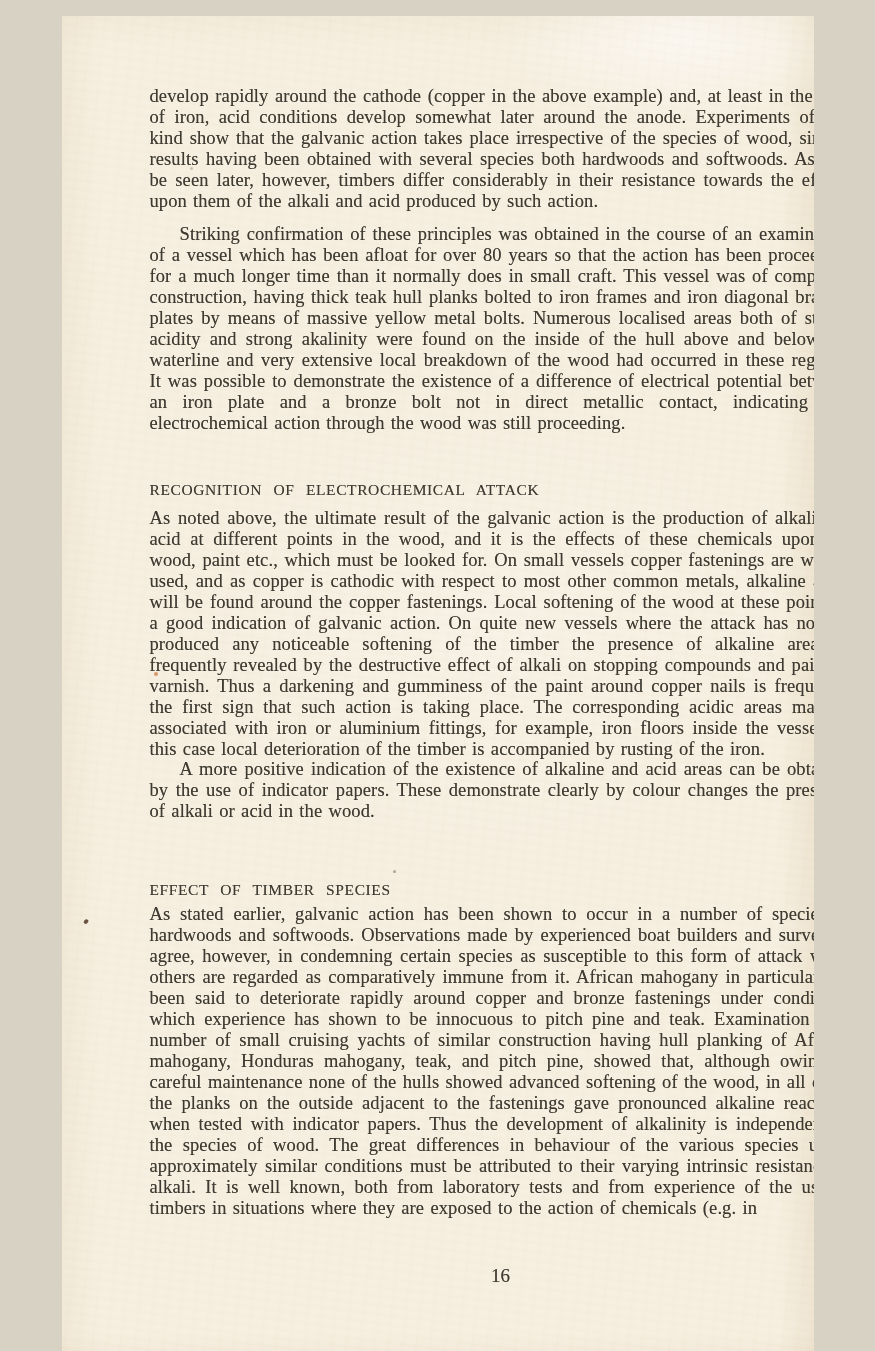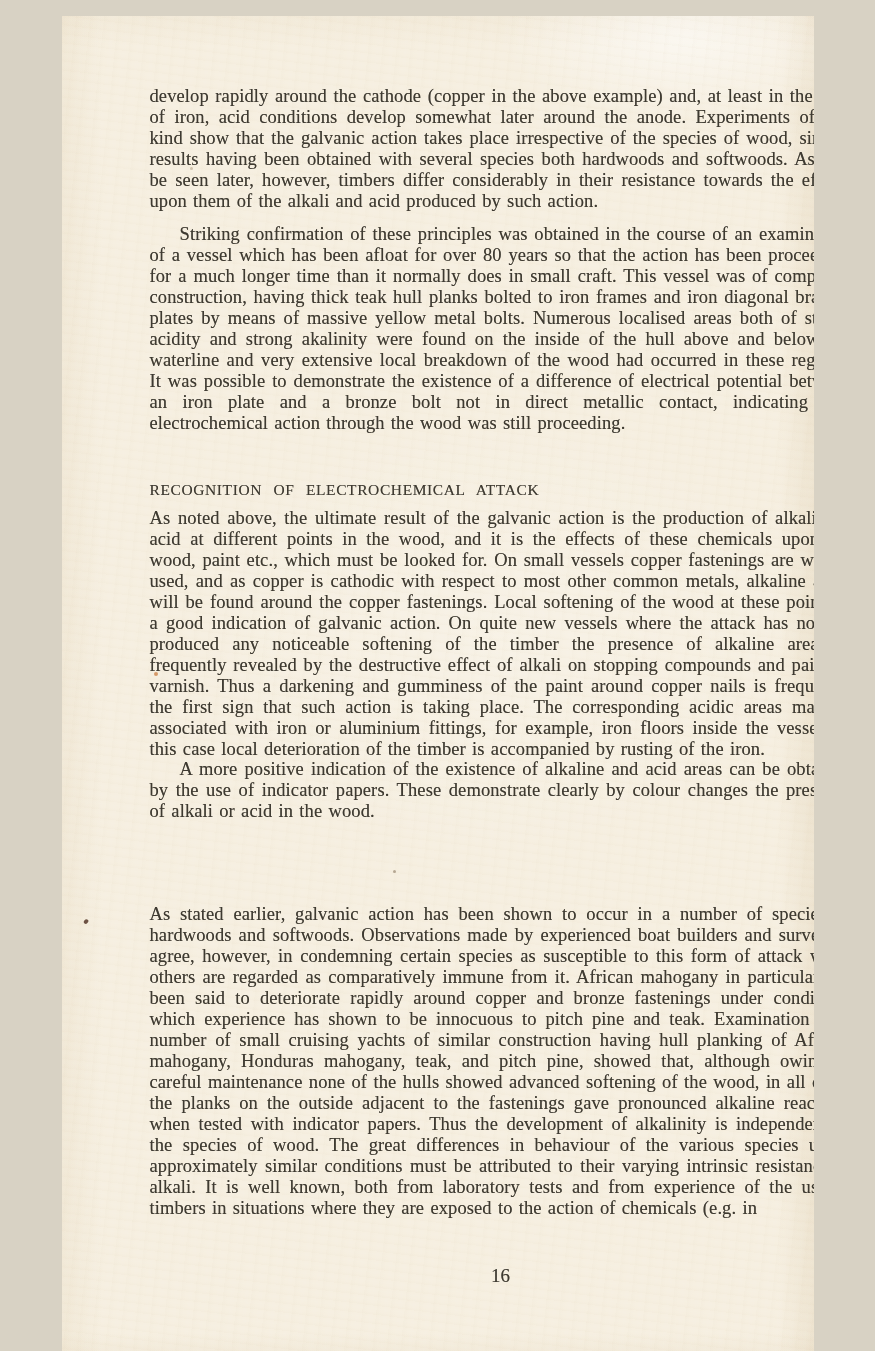--- a/index.html
+++ b/index.html
@@ -92,20 +92,21 @@
   <p class="body block pos-p1">develop rapidly around the cathode (copper in the above example) and, at least in the case of iron, acid conditions develop somewhat later around the anode. Experiments of this kind show that the galvanic action takes place irrespective of the species of wood, similar results having been obtained with several species both hardwoods and softwoods. As will be seen later, however, timbers differ considerably in their resistance towards the effects upon them of the alkali and acid produced by such action.</p>
 
   <p class="body block pos-p2 indent">Striking confirmation of these principles was obtained in the course of an examination of a vessel which has been afloat for over 80 years so that the action has been proceeding for a much longer time than it normally does in small craft. This vessel was of composite construction, having thick teak hull planks bolted to iron frames and iron diagonal bracing plates by means of massive yellow metal bolts. Numerous localised areas both of strong acidity and strong akalinity were found on the inside of the hull above and below the waterline and very extensive local breakdown of the wood had occurred in these regions. It was possible to demonstrate the existence of a difference of electrical potential between an iron plate and a bronze bolt not in direct metallic contact, indicating that electrochemical action through the wood was still proceeding.</p>
 
   <h2 class="section-heading block pos-h1">RECOGNITION OF ELECTROCHEMICAL ATTACK</h2>
 
   <p class="body block pos-p3">As noted above, the ultimate result of the galvanic action is the production of alkali and acid at different points in the wood, and it is the effects of these chemicals upon the wood, paint etc., which must be looked for. On small vessels copper fastenings are widely used, and as copper is cathodic with respect to most other common metals, alkaline areas will be found around the copper fastenings. Local softening of the wood at these points is a good indication of galvanic action. On quite new vessels where the attack has not yet produced any noticeable softening of the timber the presence of alkaline areas is frequently revealed by the destructive effect of alkali on stopping compounds and paint or varnish. Thus a darkening and gumminess of the paint around copper nails is frequently the first sign that such action is taking place. The corresponding acidic areas may be associated with iron or aluminium fittings, for example, iron floors inside the vessel. In this case local deterioration of the timber is accompanied by rusting of the iron.</p>
 
   <p class="body block pos-p4 indent">A more positive indication of the existence of alkaline and acid areas can be obtained by the use of indicator papers. These demonstrate clearly by colour changes the presence of alkali or acid in the wood.</p>
 
+  <h2 class="section-heading block pos-h2">EFFECT OF TIMBER SPECIES</h2>
 
   <p class="body block pos-p5">As stated earlier, galvanic action has been shown to occur in a number of species of hardwoods and softwoods. Observations made by experienced boat builders and surveyors agree, however, in condemning certain species as susceptible to this form of attack while others are regarded as comparatively immune from it. African mahogany in particular has been said to deteriorate rapidly around copper and bronze fastenings under conditions which experience has shown to be innocuous to pitch pine and teak. Examination of a number of small cruising yachts of similar construction having hull planking of African mahogany, Honduras mahogany, teak, and pitch pine, showed that, although owing to careful maintenance none of the hulls showed advanced softening of the wood, in all cases the planks on the outside adjacent to the fastenings gave pronounced alkaline reactions when tested with indicator papers. Thus the development of alkalinity is independent of the species of wood. The great differences in behaviour of the various species under approximately similar conditions must be attributed to their varying intrinsic resistance to alkali. It is well known, both from laboratory tests and from experience of the use of timbers in situations where they are exposed to the action of chemicals (e.g. in</p>
 
   <div class="pagenum pos-pn">16</div>
 
   <div class="speck speck-1"></div>
   <div class="speck speck-2"></div>
   <div class="speck speck-3"></div>
   <div class="speck speck-4"></div>
   <div class="speck speck-5"></div>

